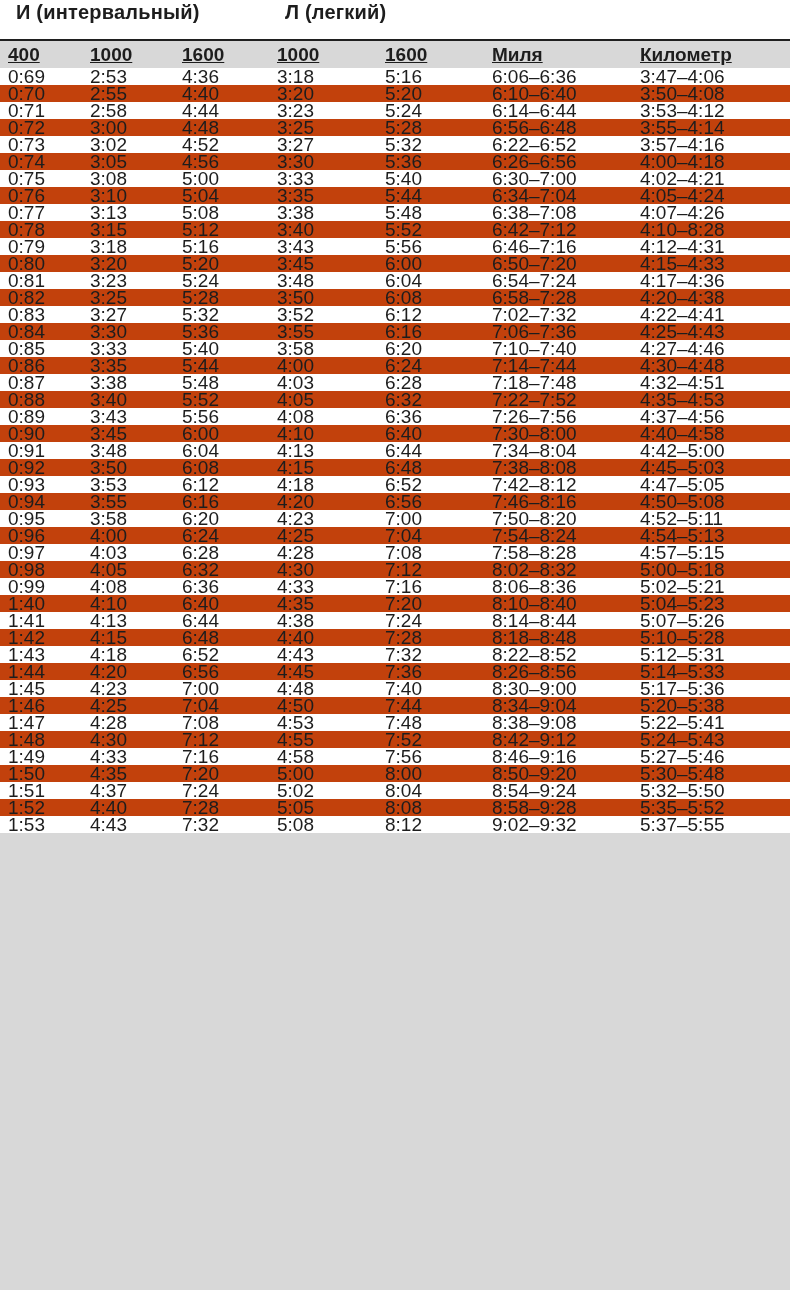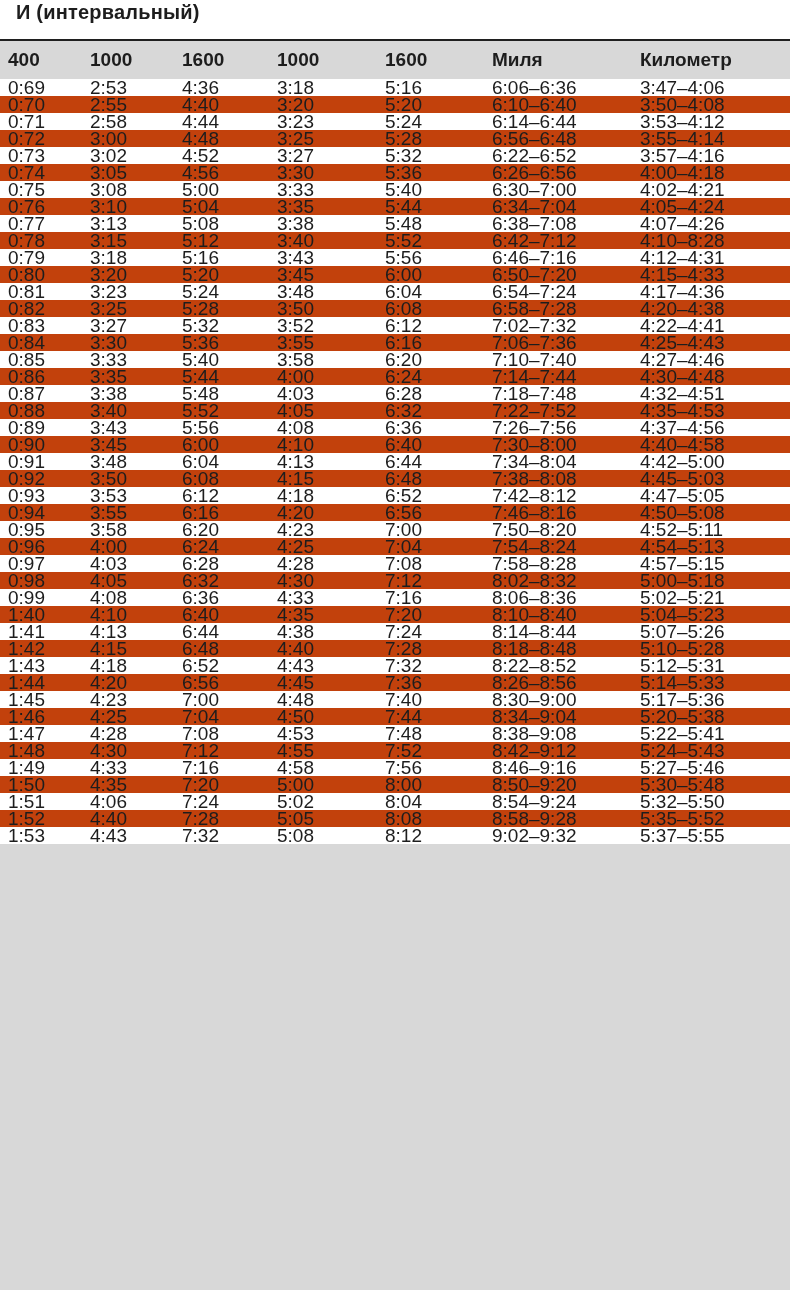--- a/index.html
+++ b/index.html
@@ -29,23 +29,24 @@
     letter-spacing: 0.2px;
     white-space: nowrap;
   }
 
   .rule { height: 2px; background: #1f1f1f; }
 
   
   .subheader {
     display: grid;
     grid-template-columns: 82px 92px 95px 108px 107px 148px 158px;
-    height: 38px;
+    height: 27px;
     background: #d8d8d8;
     align-items: center;
+    text-decoration: underline;
   }
   .subheader .cell { font-weight: bold; }
 
   .cell {
     padding-left: 8px;
     font-size: 19px;
     white-space: nowrap;
     overflow: hidden;
   }
 
@@ -62,20 +63,21 @@
 
   .sliver { flex: 1; background: #d8d8d8; min-height: 2px; }
 </style>
 </head>
 <body>
 
 <div class="page">
 
   <div class="group-header">
     <div class="gh">И (интервальный)</div>
+    <div class="gh">Л (легкий)</div>
   </div>
 
   <div class="rule"></div>
 
   <div class="subheader">
     <div class="cell">400</div>
     <div class="cell">1000</div>
     <div class="cell">1600</div>
     <div class="cell">1000</div>
     <div class="cell">1600</div>
@@ -457,21 +459,21 @@
         <div class="cell">1:50</div>
         <div class="cell">4:35</div>
         <div class="cell">7:20</div>
         <div class="cell">5:00</div>
         <div class="cell">8:00</div>
         <div class="cell">8:50–9:20</div>
         <div class="cell">5:30–5:48</div>
       </div>
       <div class="row">
         <div class="cell">1:51</div>
-        <div class="cell">4:06</div>
+        <div class="cell">4:37</div>
         <div class="cell">7:24</div>
         <div class="cell">5:02</div>
         <div class="cell">8:04</div>
         <div class="cell">8:54–9:24</div>
         <div class="cell">5:32–5:50</div>
       </div>
       <div class="row alt">
         <div class="cell">1:52</div>
         <div class="cell">4:40</div>
         <div class="cell">7:28</div>

